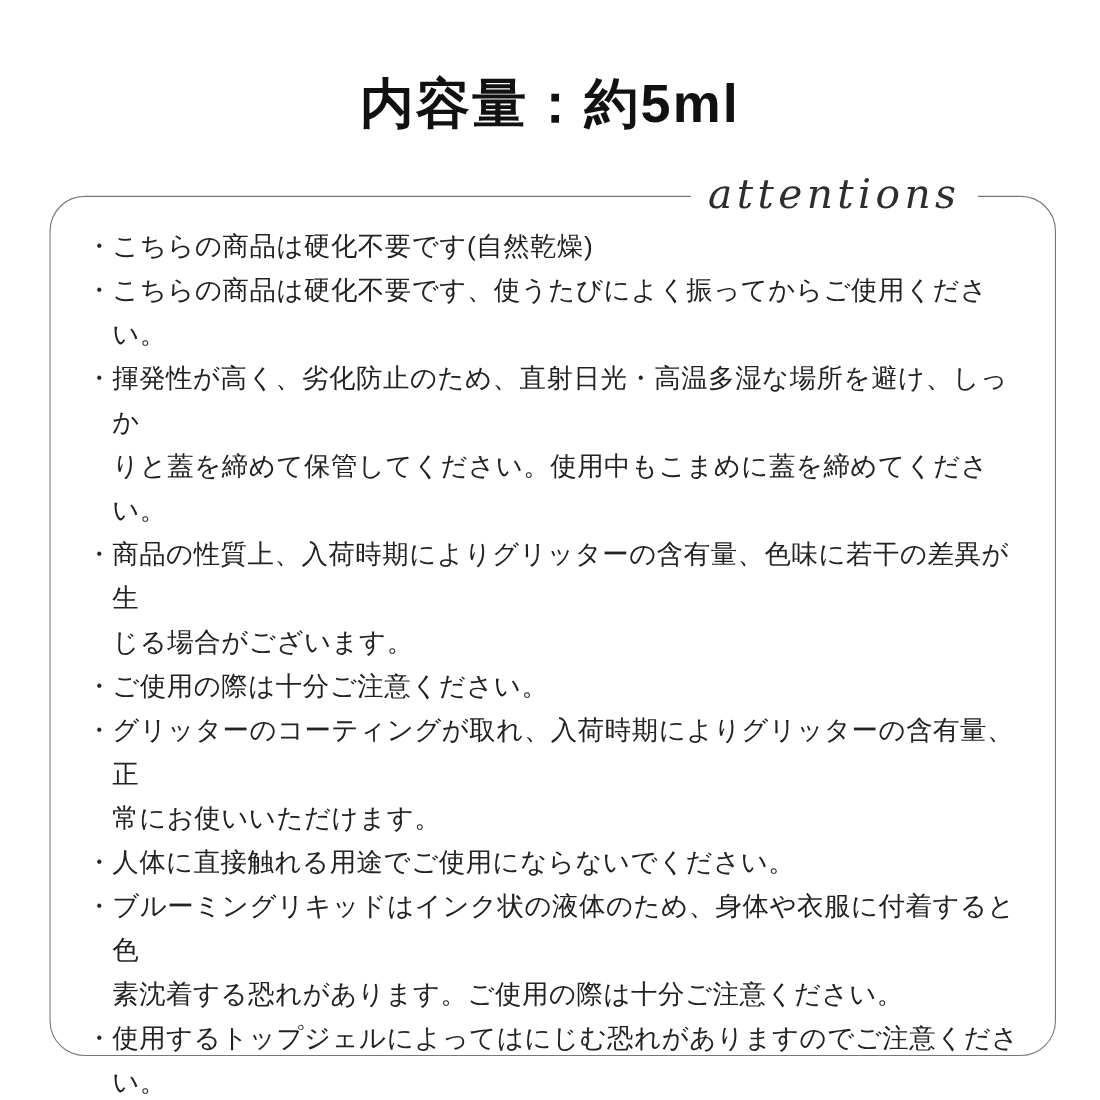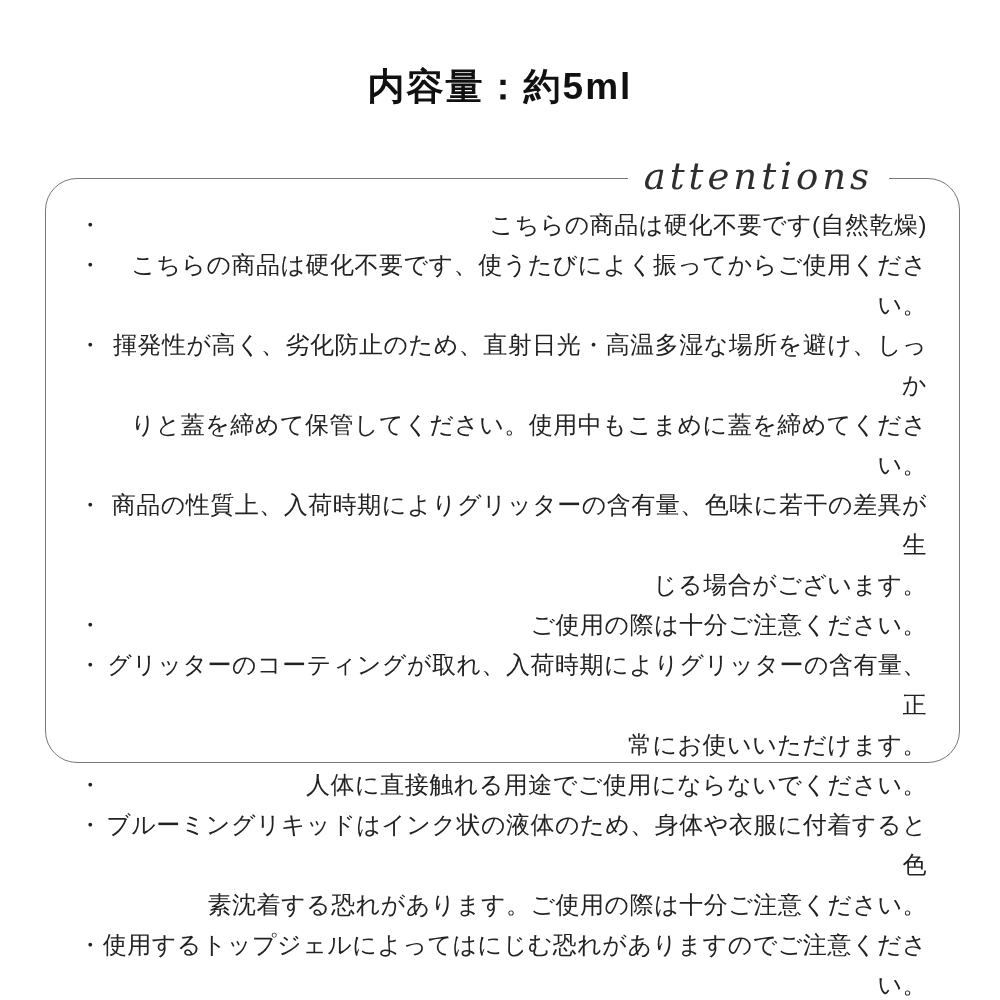--- a/index.html
+++ b/index.html
@@ -12,32 +12,32 @@
   .page {
     position: relative;
     width: 1000px; height: 1000px;
     background: #ffffff;
   }
   .title {
     position: absolute;
     top: 62px; left: 0;
     width: 100%;
     text-align: center;
-    font-size: 37px;
+    font-size: 49px;
     font-weight: bold;
     color: #111111;
     letter-spacing: 2px;
   }
   .box {
     position: absolute;
     left: 45px; top: 178px;
-    width: 915px; height: 585px;
+    width: 915px; height: 782px;
     border: 1px solid #777777;
     border-radius: 32px;
-    padding: 26px 32px 0 32px;
+    padding: 26px 18px 0 32px;
   }
   .box-label {
     position: absolute;
     top: -26px; right: 70px;
     background: #ffffff;
     padding: 0 16px;
     font-family: "DejaVu Serif", serif;
     font-style: italic;
     font-size: 37px;
     letter-spacing: 4px;
@@ -54,21 +54,20 @@
     line-height: 40px;
     color: #222222;
   }
   .item .text {
     flex: 1;
     font-size: 24px;
     line-height: 40px;
     color: #222222;
     white-space: pre-line;
     letter-spacing: 0.5px;
-    text-align: right;
   }
 </style>
 </head>
 <body>
 
 <div class="page">
   <h1 class="title">内容量：約5ml</h1>
 
   <div class="box">
     <div class="box-label">attentions</div>

